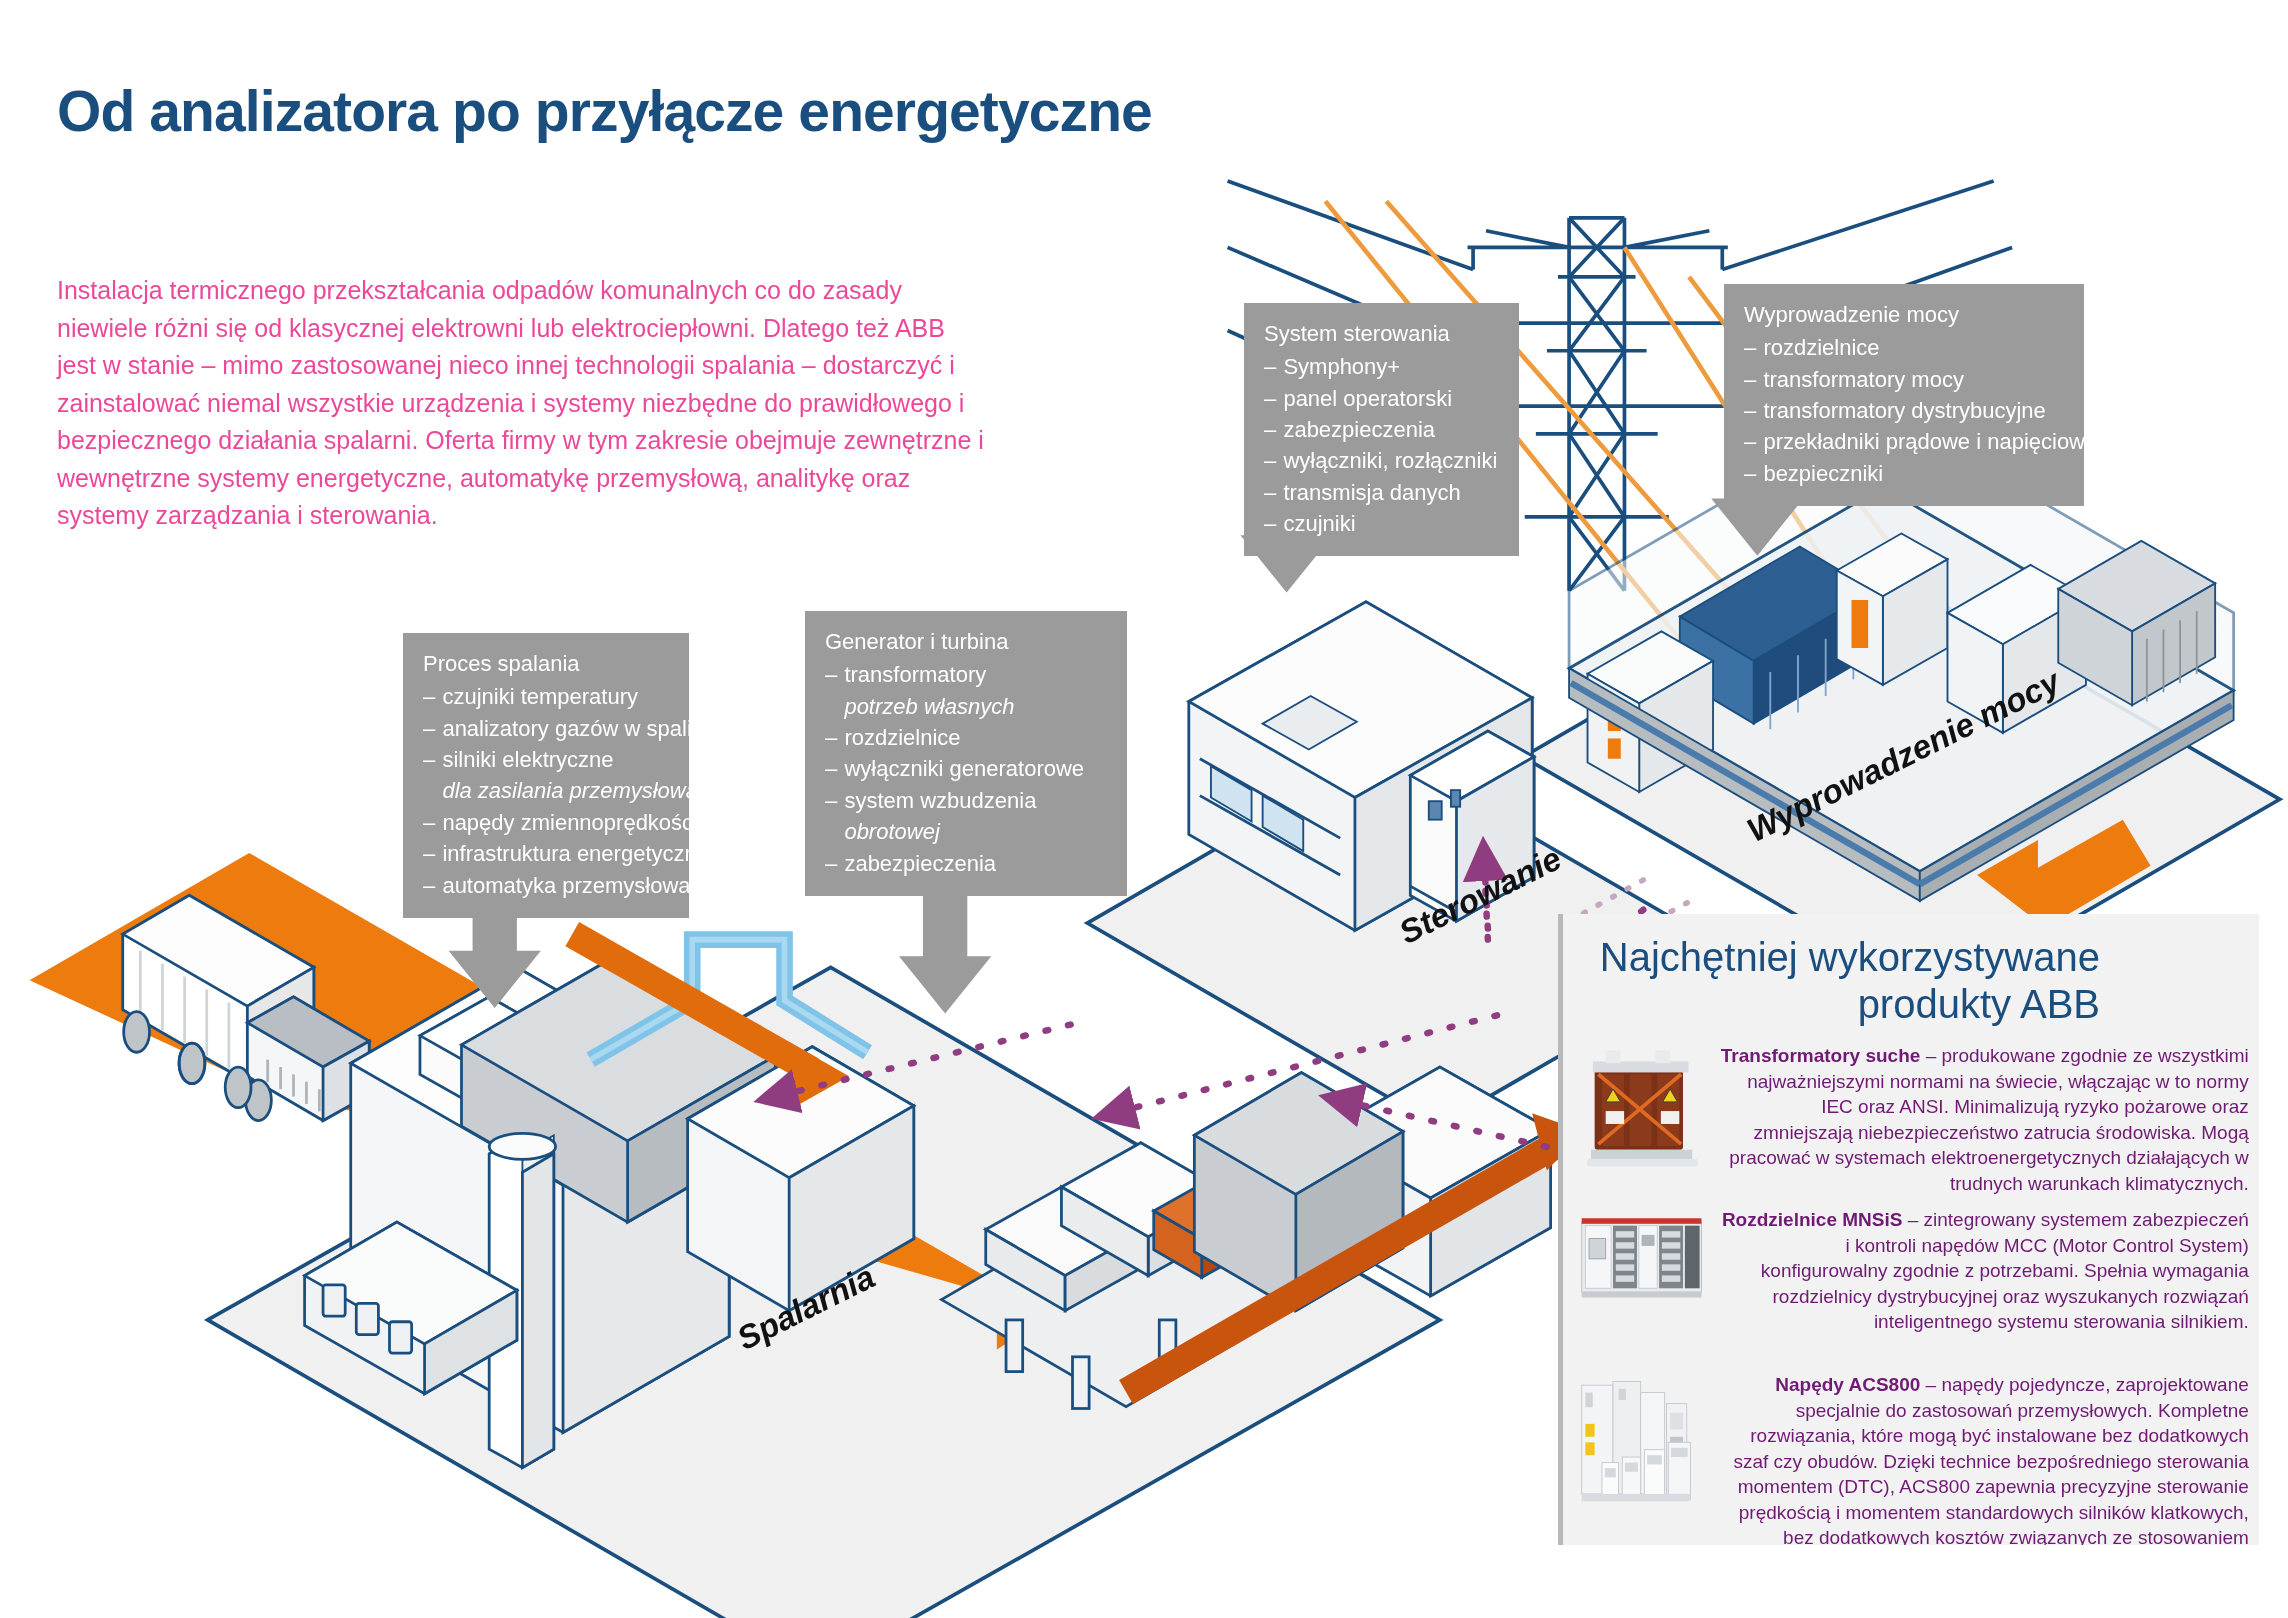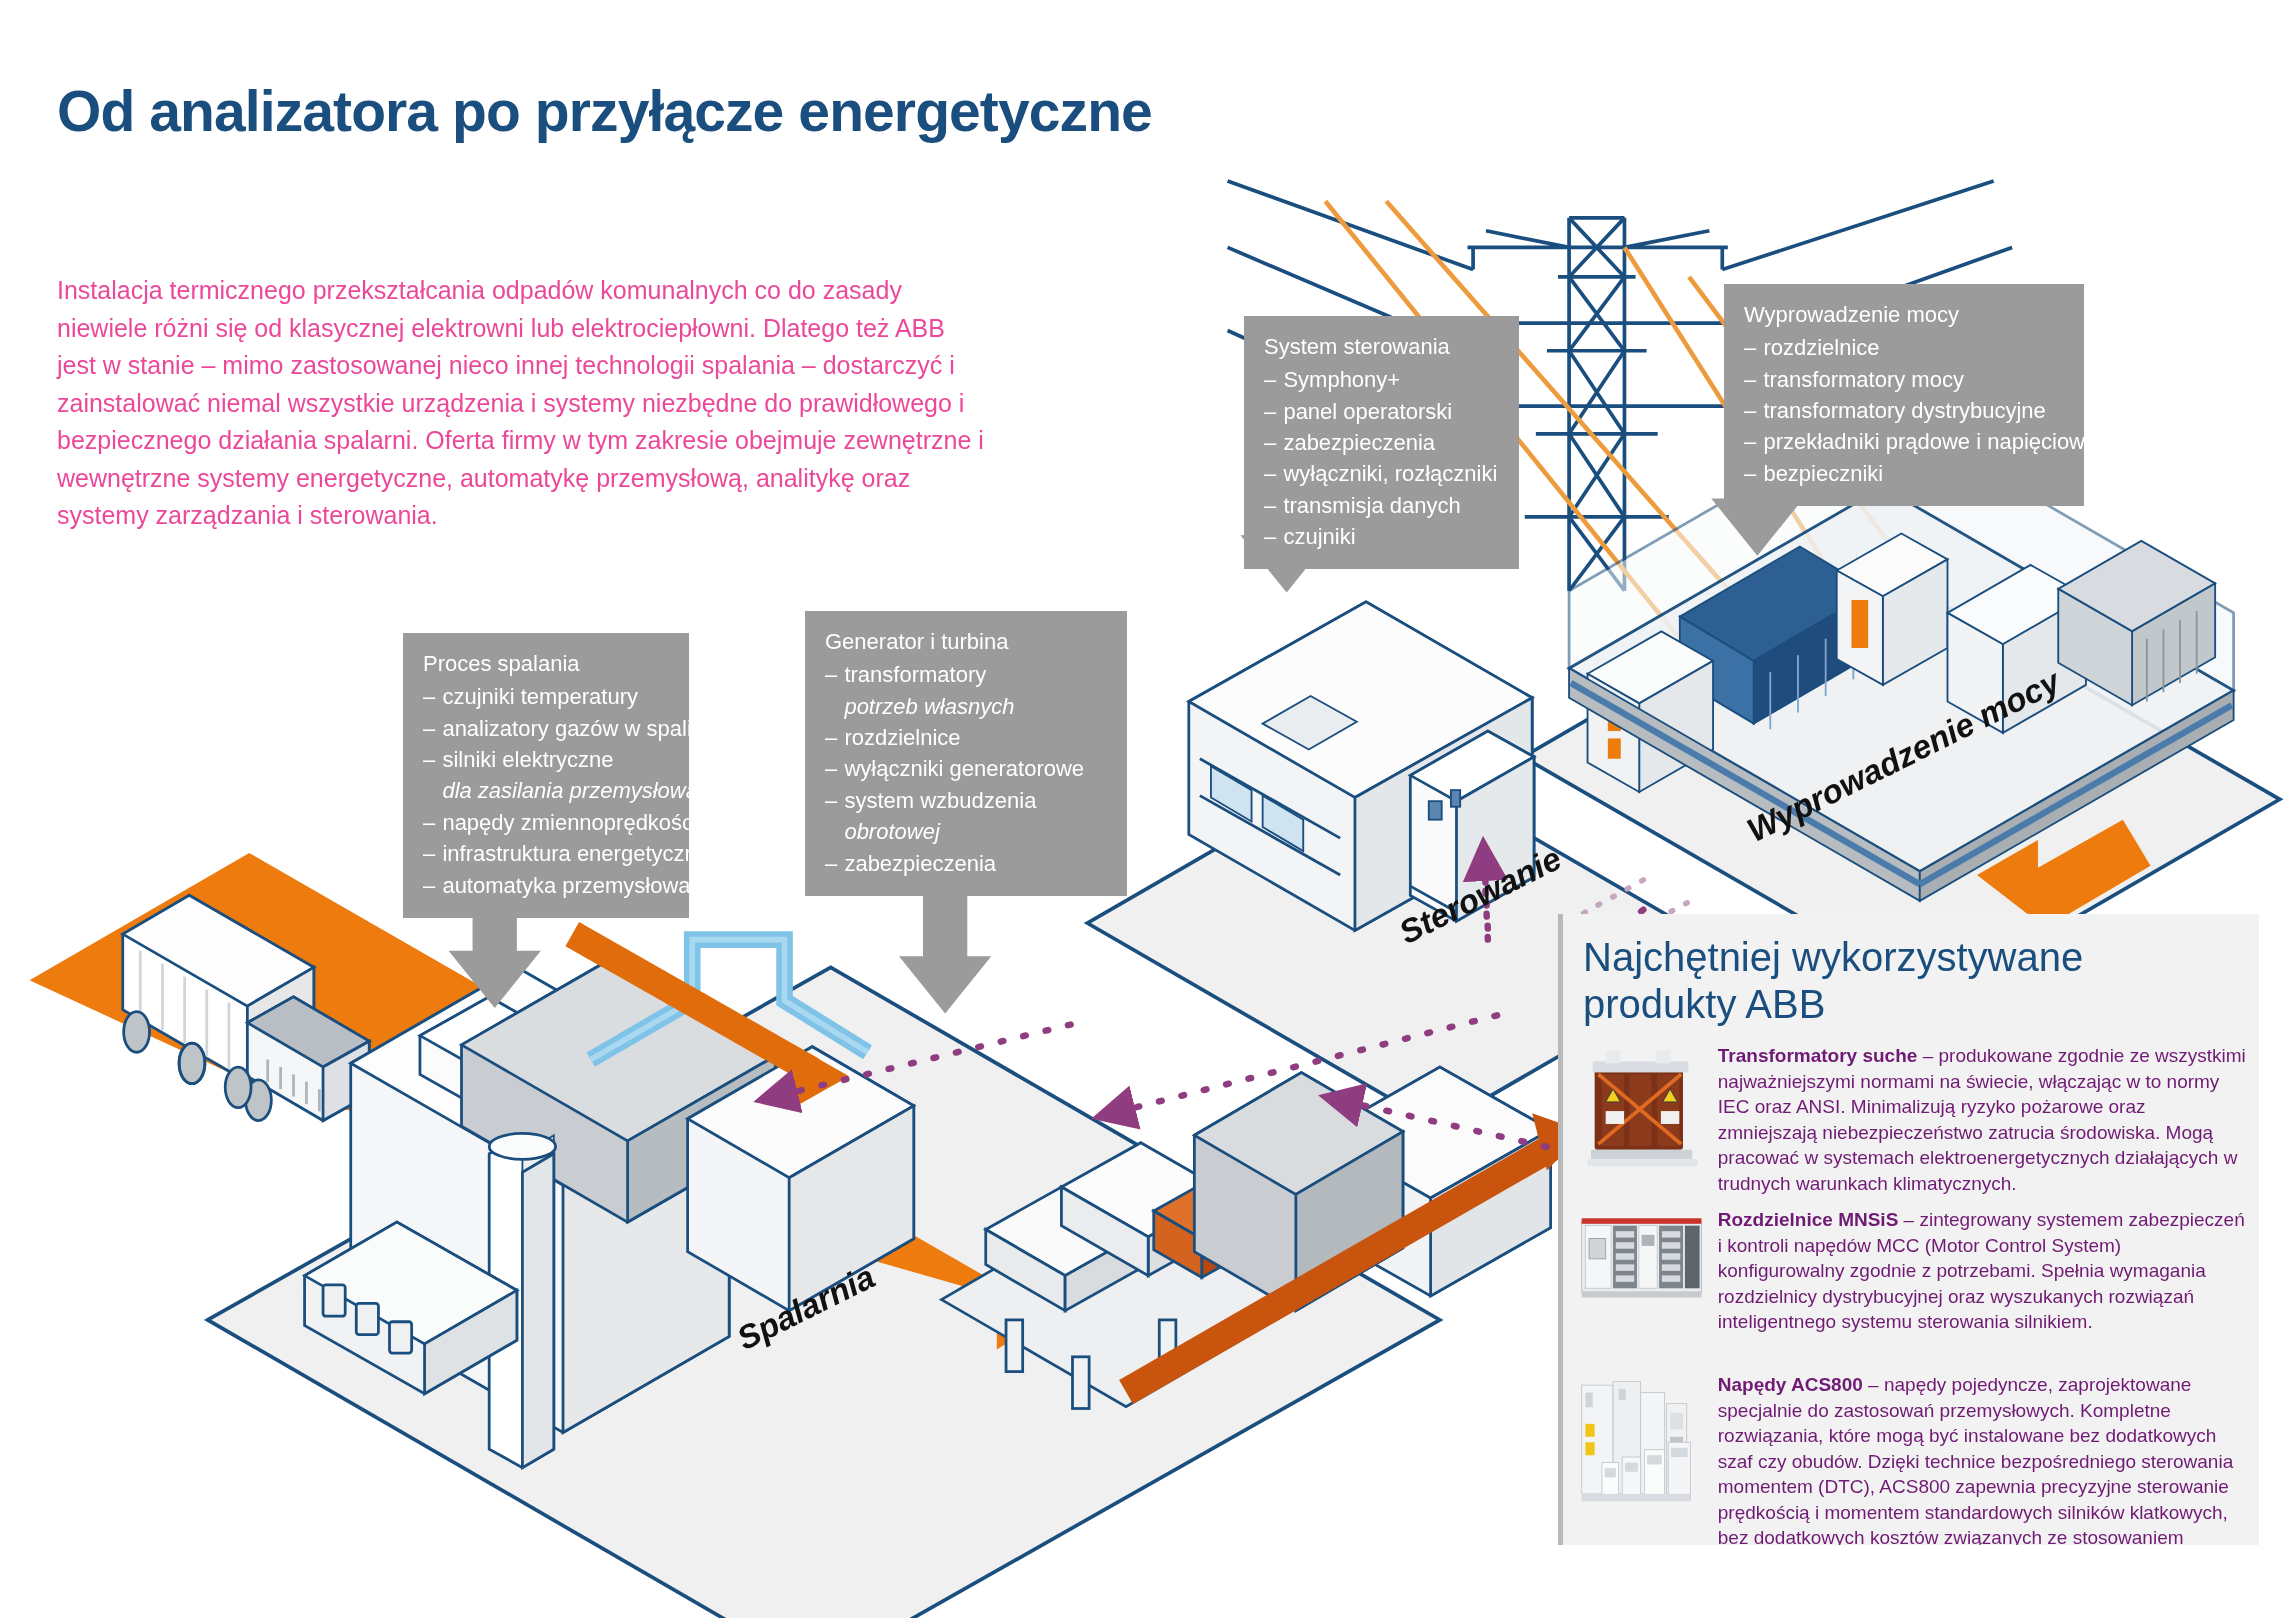--- a/index.html
+++ b/index.html
@@ -23,35 +23,35 @@
   .callout{background:#9B9B9B;color:#ffffff;font-size:22px;line-height:1.43;
            padding:14.8px 20px 16.6px 20px;box-sizing:border-box;}
   .callout .ttl{display:block;margin-bottom:1.8px;}
   .callout ul{list-style:none;margin:0;padding:0;}
   .callout li{white-space:nowrap;}
   .callout li .dash{display:inline-block;width:19.4px;}
   .callout li.cont{padding-left:19.4px;font-style:italic;}
 
   #box-proces{left:403px;top:633px;width:286px;}
   #box-generator{left:805px;top:611px;width:322px;}
-  #box-system{left:1244px;top:316px;width:275px;}
+  #box-system{left:1244px;top:303px;width:275px;}
   #box-wyprow{left:1724px;top:284px;width:360px;}
 
   
   .zone-label{font-weight:bold;font-style:italic;color:#111111;white-space:nowrap;}
   #zl-spalarnia{left:748px;top:1320px;font-size:33px;transform:rotate(-26.5deg);
                 transform-origin:left bottom;}
   #zl-sterowanie{left:1410px;top:914px;font-size:33px;transform:rotate(-26.5deg);
                  transform-origin:left bottom;}
   #zl-wyprowadzenie{left:1758px;top:812px;font-size:33px;transform:rotate(-26.5deg);
                     transform-origin:left bottom;}
 
   
   #panel{left:1558px;top:914px;width:701px;height:631px;background:#F2F2F2;
-         border-left:5.5px solid #B9B9B9;box-sizing:border-box;overflow:hidden;}
+         border-left:5.5px solid #B9B9B9;box-sizing:border-box;overflow:hidden;text-align:right;}
   #panel-head{position:absolute;left:20px;top:20px;width:517px;font-size:40px;
               line-height:1.18;color:#1A4E7E;}
   .prod{position:absolute;left:14.8px;width:683px;}
   .prod .thumbwrap{position:absolute;left:0;top:0;width:129px;height:auto;}
   .prod .ptext{margin-left:140px;font-size:19px;line-height:1.345;color:#701a75;
                width:531px;}
   .prod .ptext b{font-weight:bold;}
   #prod-1{top:129px;}
   #prod-2{top:293px;}
   #prod-3{top:458px;}

